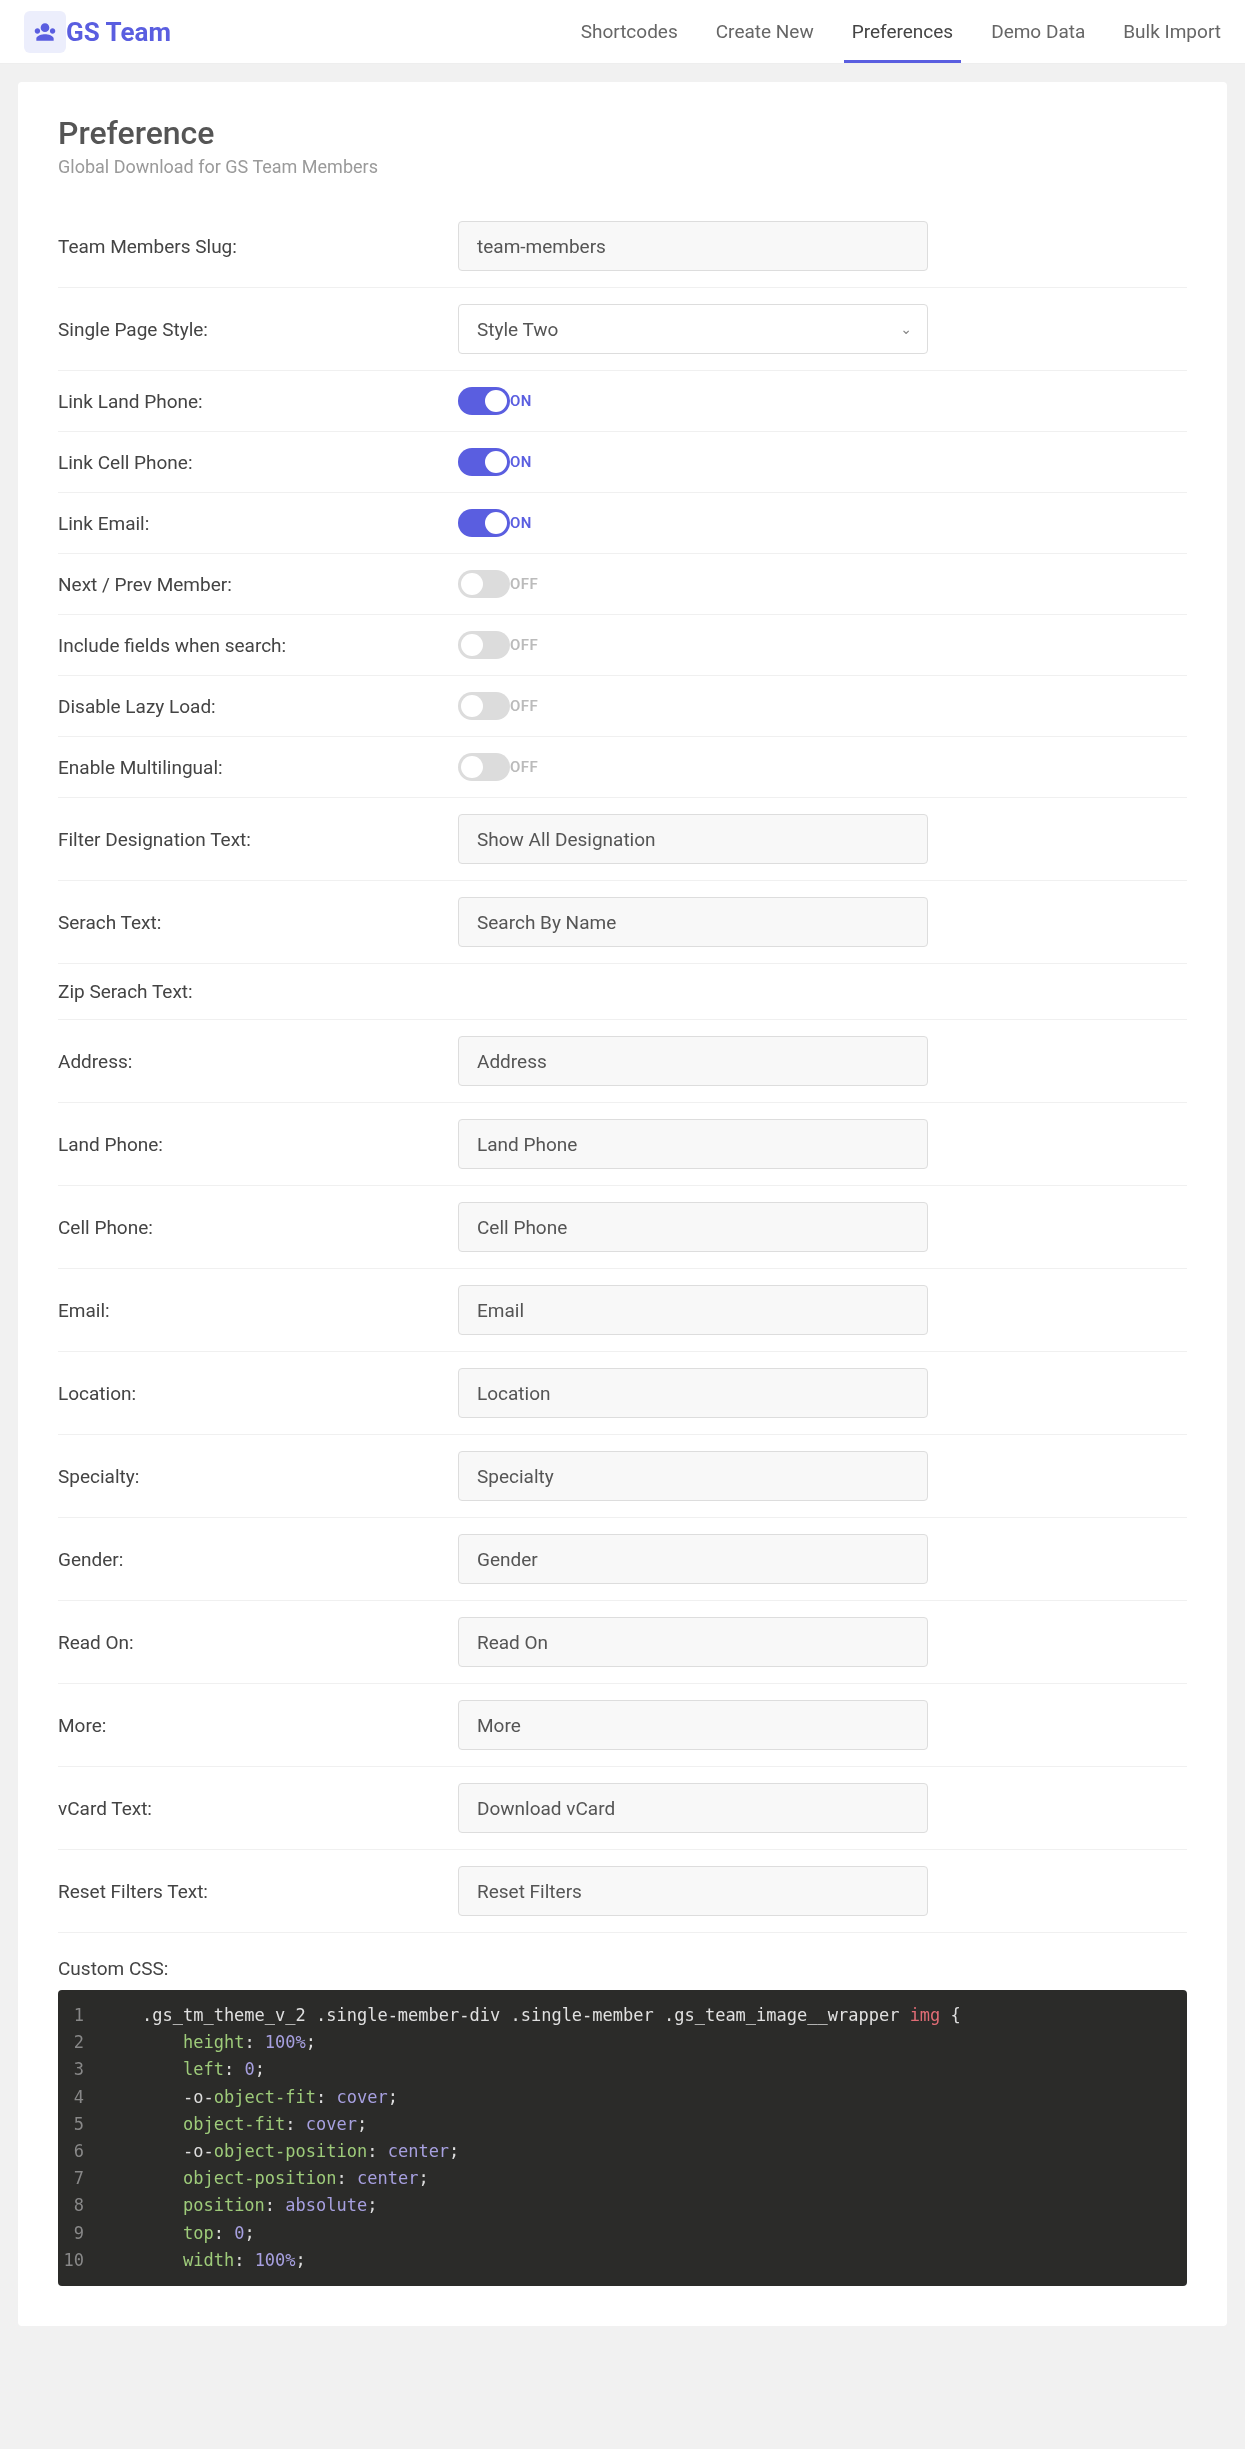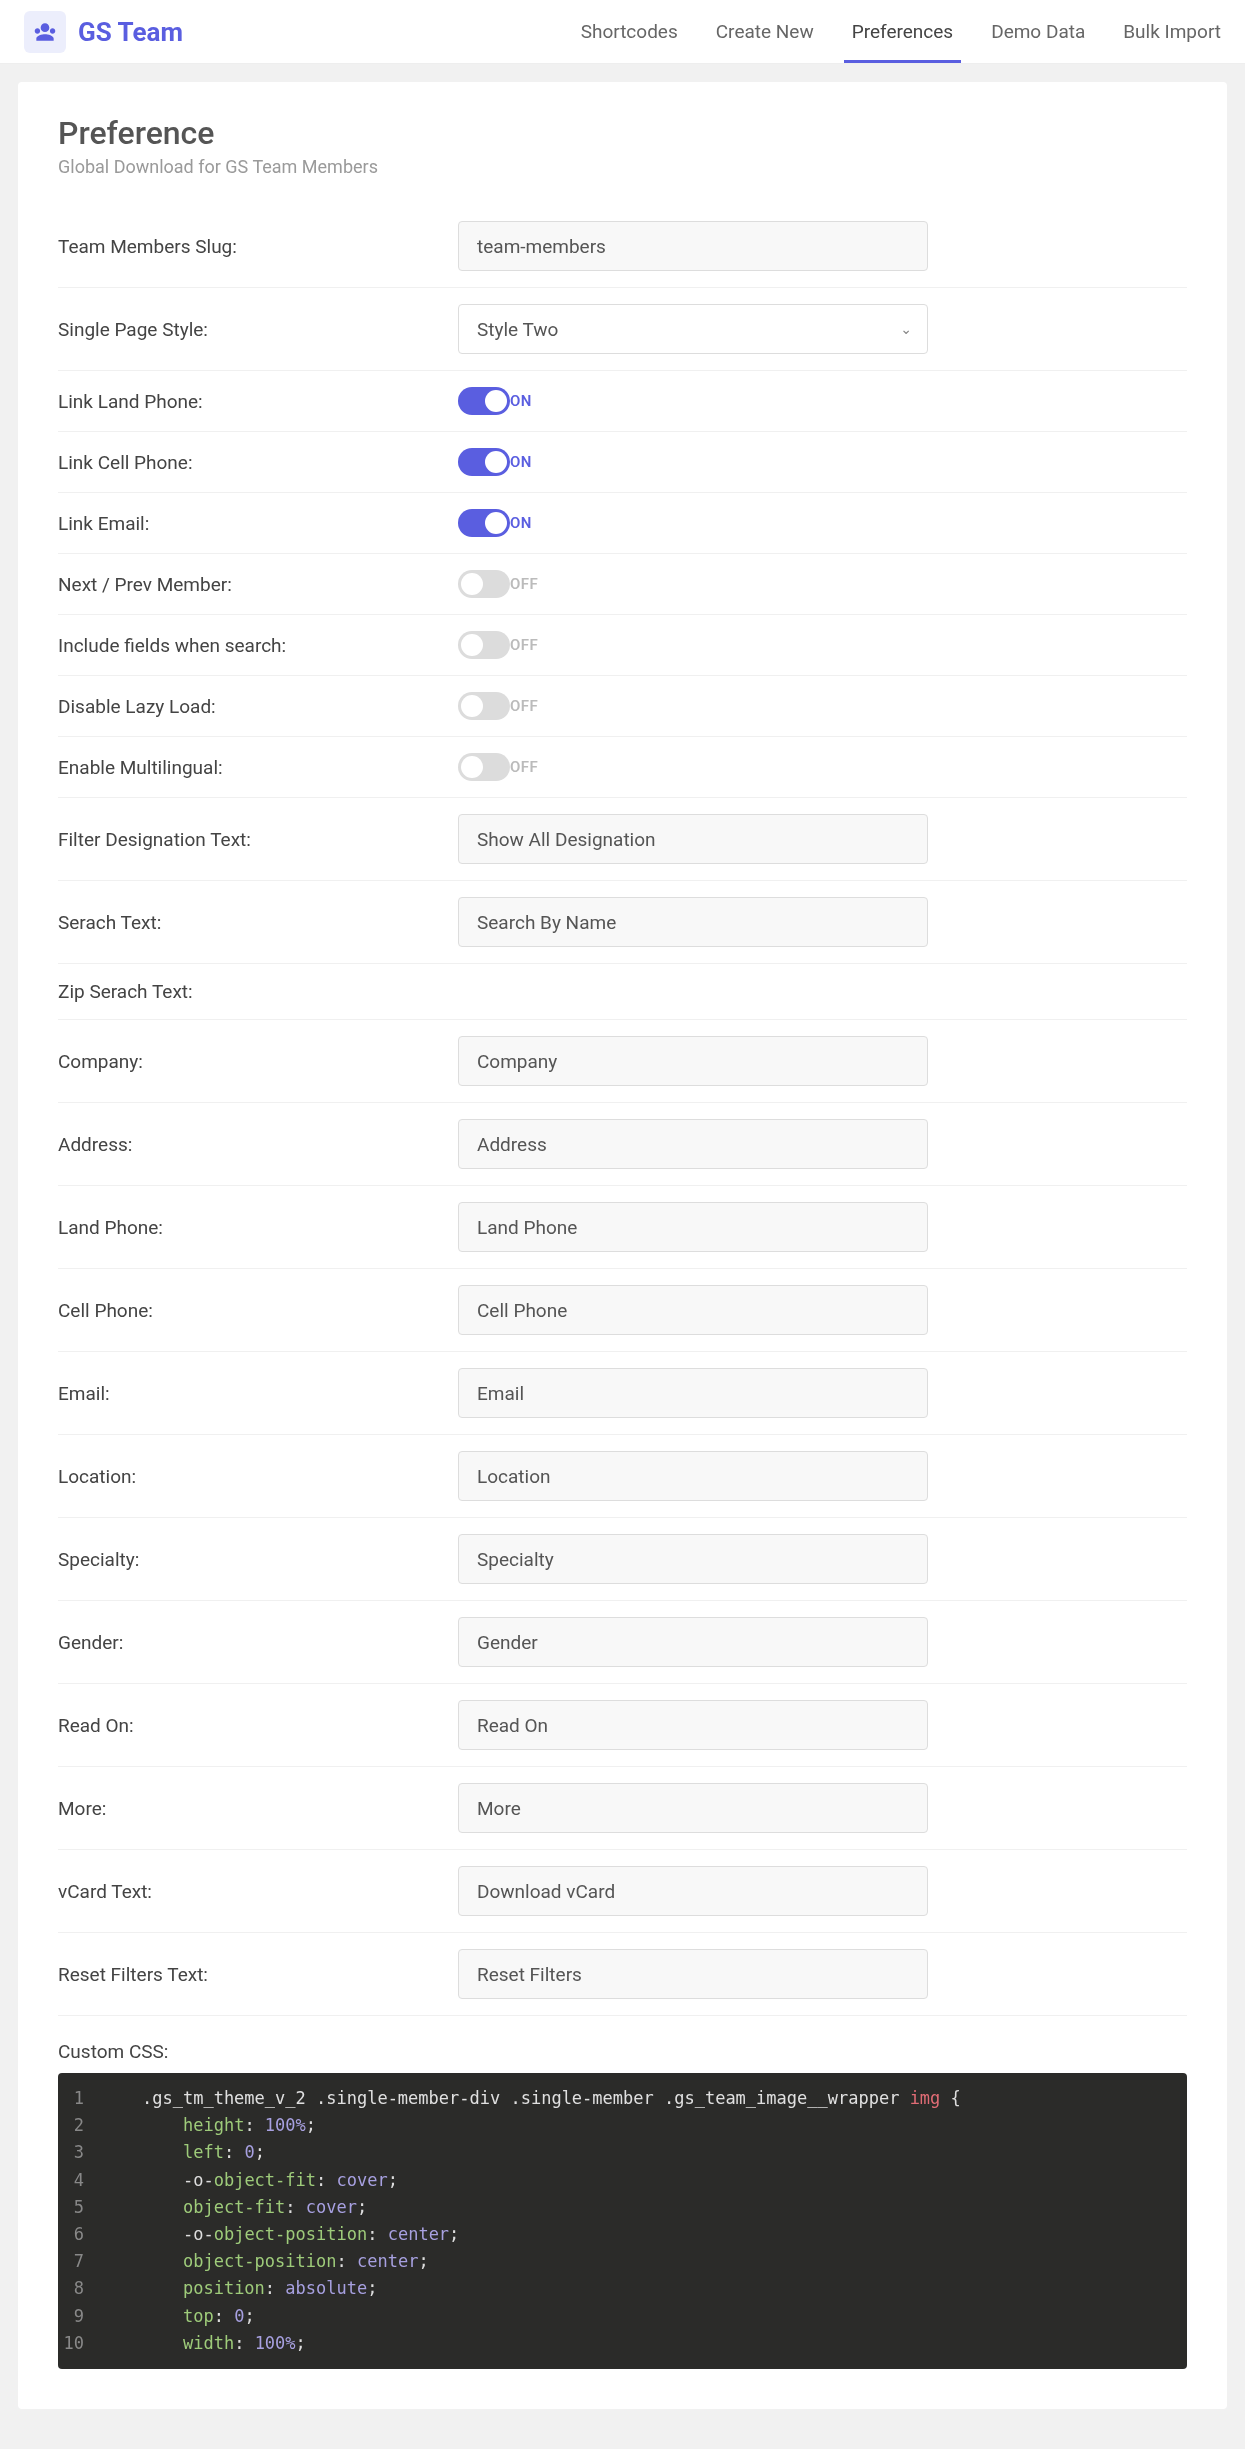--- a/index.html
+++ b/index.html
@@ -13,21 +13,21 @@
     background: #fff;
     display: flex;
     align-items: center;
     height: 64px;
     padding: 0 24px;
     border-bottom: 1px solid #eee;
   }
   .logo-wrap {
     display: flex;
     align-items: center;
-    gap: 12px;
+    gap: 0;
   }
   .logo-badge {
     width: 42px; height: 42px;
     background: #eceefc;
     border-radius: 6px;
     display: flex; align-items: center; justify-content: center;
   }
   .logo-badge svg { width: 26px; height: 26px; }
   .logo-text {
     font-size: 26px;
@@ -311,24 +311,20 @@
           <div class="row-control"><input class="text-input" type="text" value="Show All Designation" style=""></div>
         </div>
         <div class="row">
           <div class="row-label">Serach Text:</div>
           <div class="row-control"><input class="text-input" type="text" value="Search By Name" style=""></div>
         </div>
         <div class="row">
           <div class="row-label">Zip Serach Text:</div>
         </div>
         <div class="row">
-          <div class="row-label">Company:</div>
-          <div class="row-control"><input class="text-input" type="text" value="Company" style=""></div>
-        </div>
-        <div class="row">
           <div class="row-label">Address:</div>
           <div class="row-control"><input class="text-input" type="text" value="Address" style=""></div>
         </div>
         <div class="row">
           <div class="row-label">Land Phone:</div>
           <div class="row-control"><input class="text-input" type="text" value="Land Phone" style=""></div>
         </div>
         <div class="row">
           <div class="row-label">Cell Phone:</div>
           <div class="row-control"><input class="text-input" type="text" value="Cell Phone" style=""></div>

